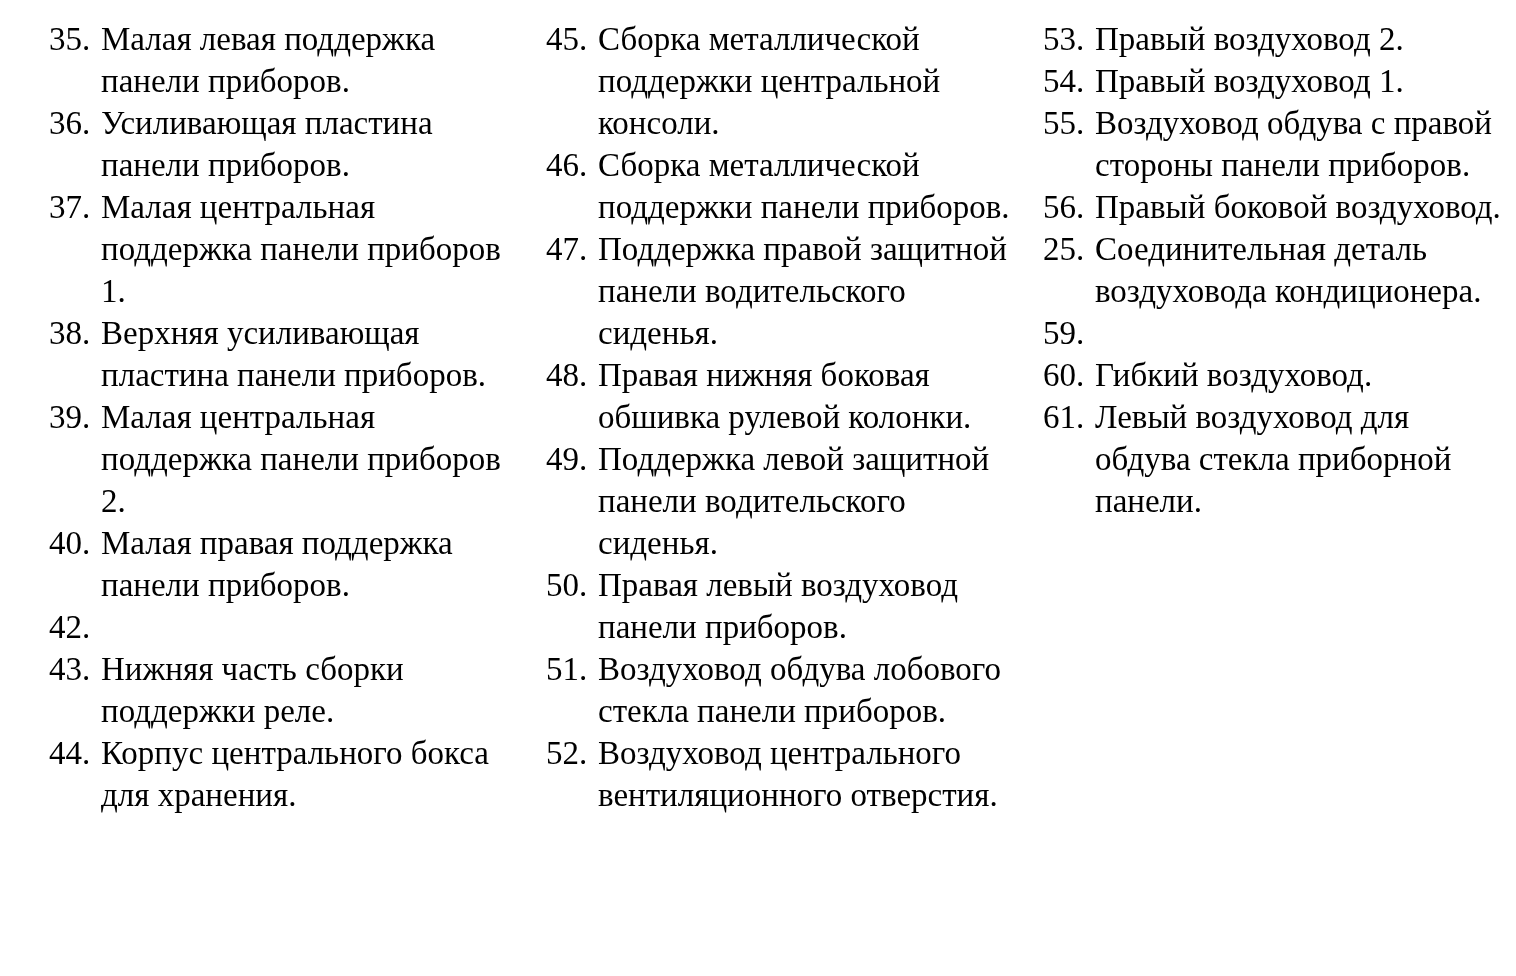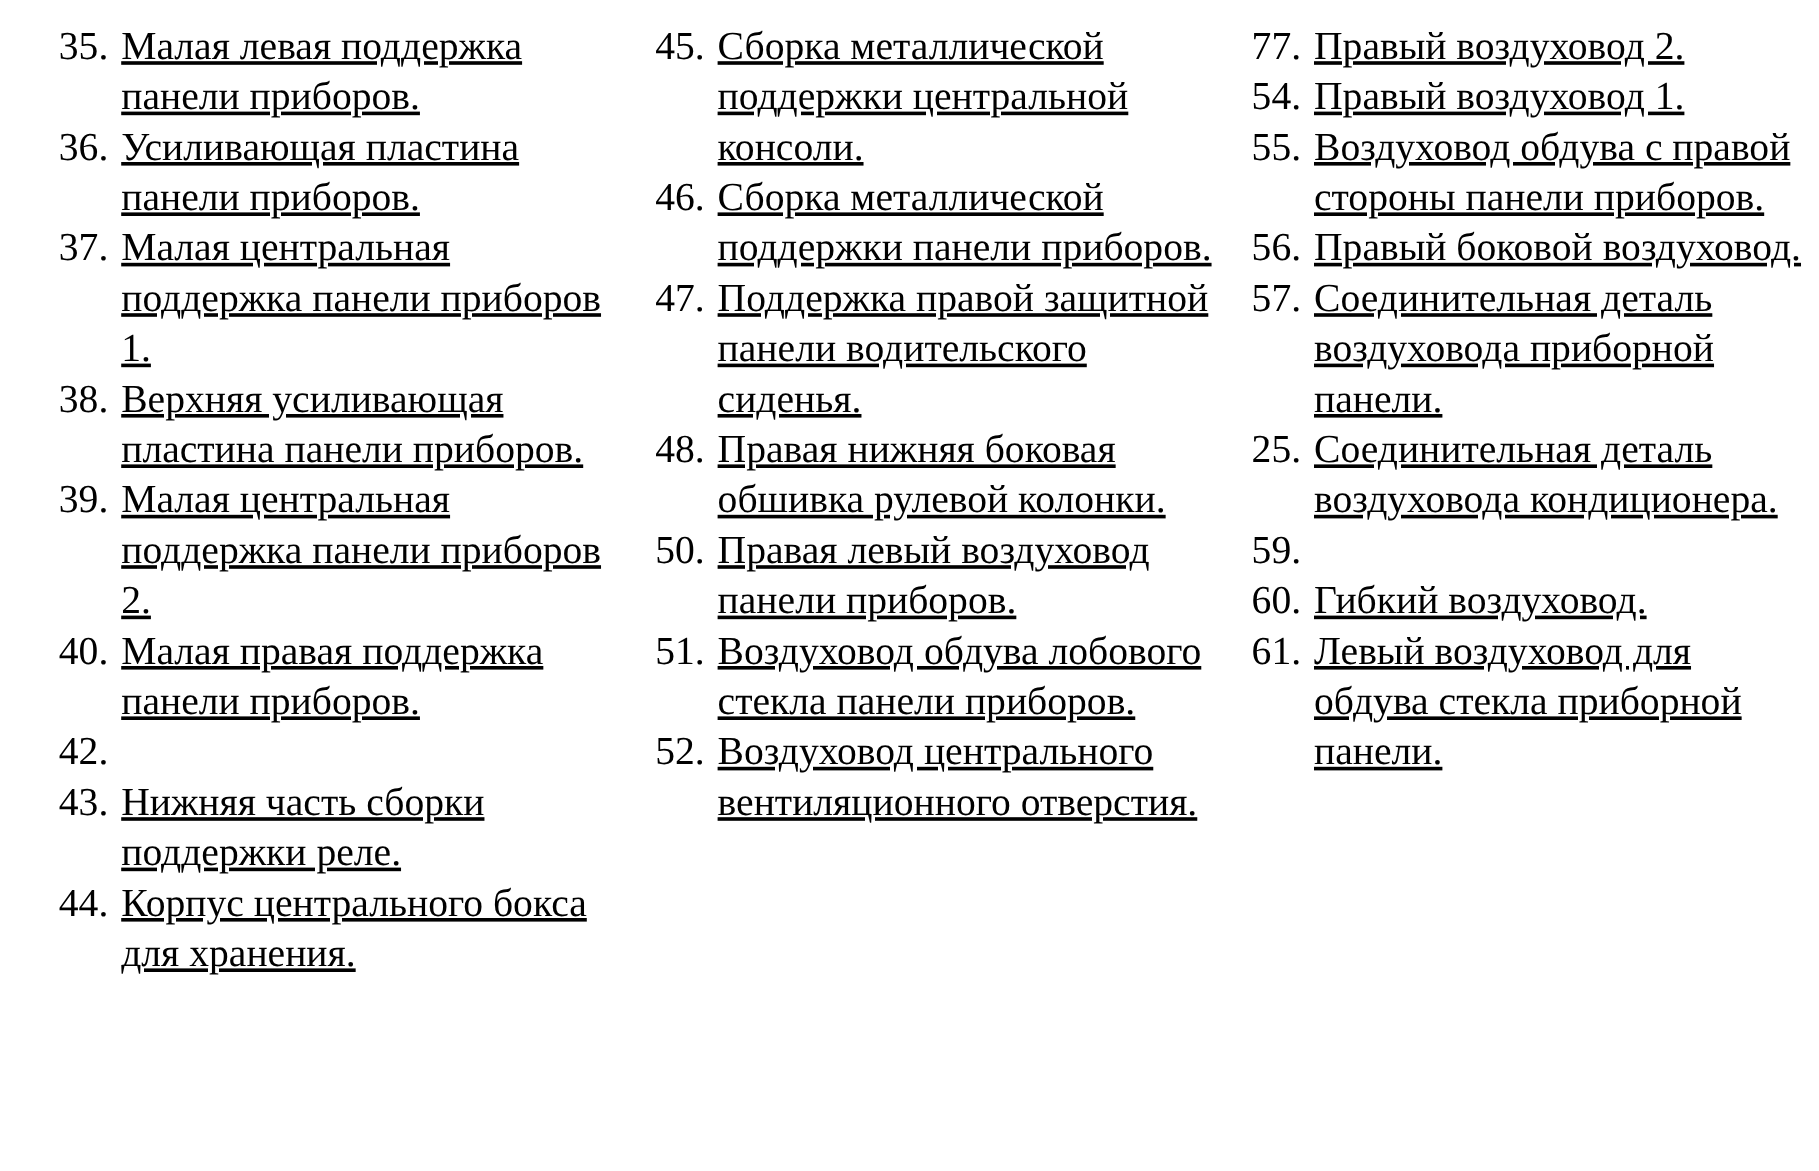--- a/index.html
+++ b/index.html
@@ -29,21 +29,20 @@
     display: flex;
     align-items: flex-start;
     margin-left: 16px;
   }
   .num {
     flex: 0 0 52px;
     width: 52px;
   }
   .text {
     width: 432px;
-    text-decoration: underline;
   }
 </style>
 </head>
 <body>
 
 <div class="page">
   <div class="column">
       <div class="item">
         <span class="num">35.</span>
         <span class="text">Малая левая поддержка панели приборов.</span>
@@ -91,52 +90,52 @@
       </div>
       <div class="item">
         <span class="num">47.</span>
         <span class="text">Поддержка правой защитной панели водительского сиденья.</span>
       </div>
       <div class="item">
         <span class="num">48.</span>
         <span class="text">Правая нижняя боковая обшивка рулевой колонки.</span>
       </div>
       <div class="item">
+        <span class="num">49.</span>
+        <span class="text">Поддержка левой защитной панели водительского сиденья.</span>
+      </div>
+      <div class="item">
         <span class="num">50.</span>
         <span class="text">Правая левый воздуховод панели приборов.</span>
       </div>
       <div class="item">
         <span class="num">51.</span>
         <span class="text">Воздуховод обдува лобового стекла панели приборов.</span>
       </div>
       <div class="item">
         <span class="num">52.</span>
         <span class="text">Воздуховод центрального вентиляционного отверстия.</span>
       </div>
     </div>
   <div class="column">
       <div class="item">
-        <span class="num">77.</span>
+        <span class="num">53.</span>
         <span class="text">Правый воздуховод 2.</span>
       </div>
       <div class="item">
         <span class="num">54.</span>
         <span class="text">Правый воздуховод 1.</span>
       </div>
       <div class="item">
         <span class="num">55.</span>
         <span class="text">Воздуховод обдува с&nbsp;правой стороны панели приборов.</span>
       </div>
       <div class="item">
         <span class="num">56.</span>
         <span class="text">Правый боковой воздуховод.</span>
-      </div>
-      <div class="item">
-        <span class="num">57.</span>
-        <span class="text">Соединительная деталь воздуховода приборной панели.</span>
       </div>
       <div class="item">
         <span class="num">25.</span>
         <span class="text">Соединительная деталь воздуховода кондиционера.</span>
       </div>
       <div class="item">
         <span class="num">59.</span>
       </div>
       <div class="item">
         <span class="num">60.</span>

